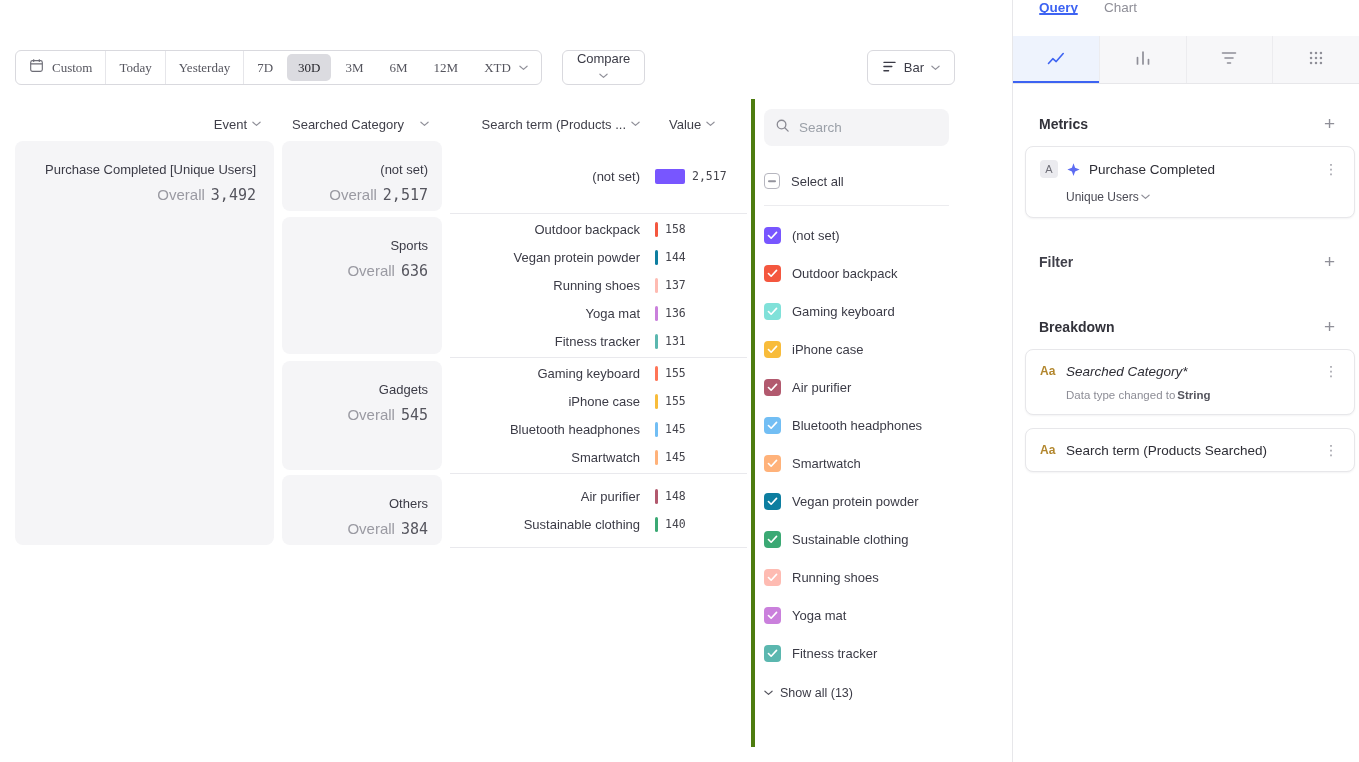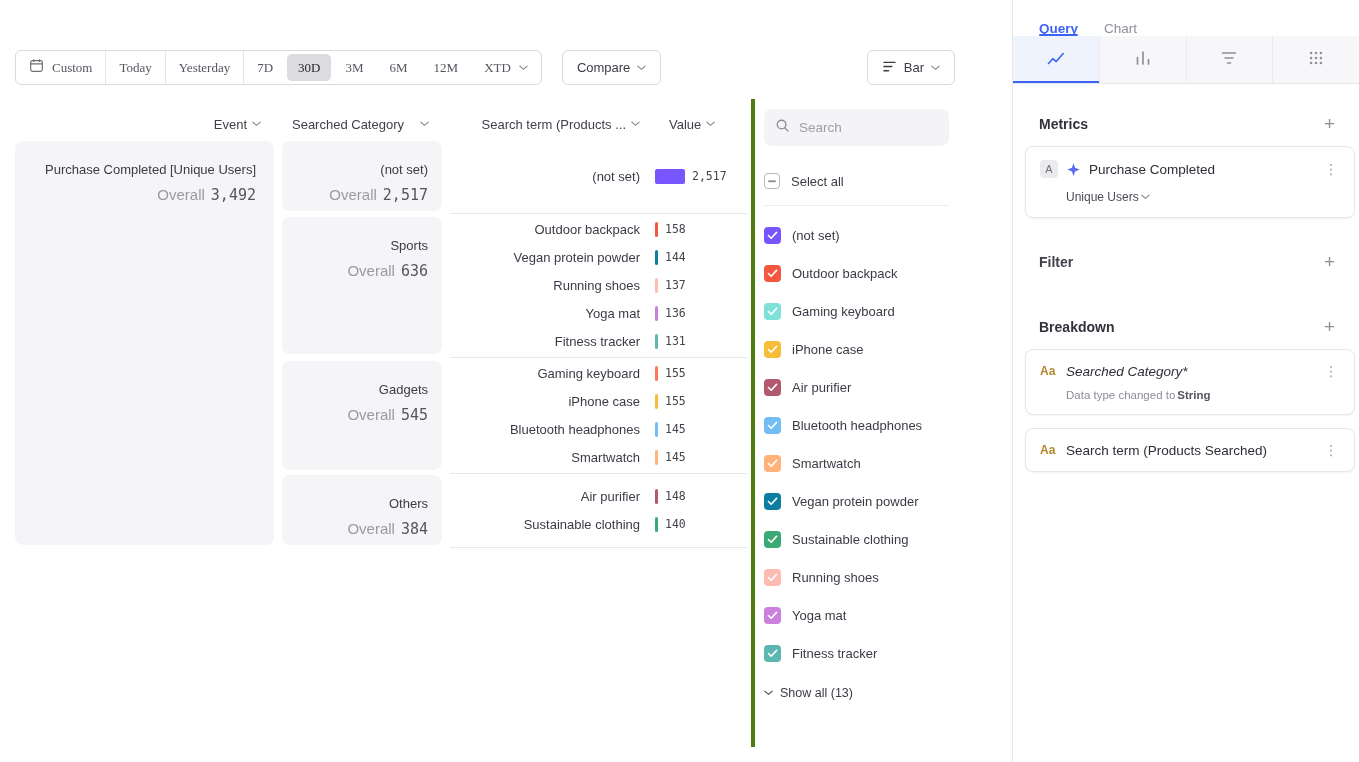--- a/index.html
+++ b/index.html
@@ -9,21 +9,21 @@
 
   
   .main { flex:0 0 1012px; width:1012px; position:relative; }
   .toolbar { display:flex; align-items:center; margin:50px 0 0 15px; height:35px; }
   .date-group { display:flex; align-items:stretch; height:35px; border:1px solid #d9d9de; border-radius:6px; background:#fff;font-family:Liberation Serif, serif; }
   .date-btn { display:flex; align-items:center; gap:8px; padding:0 13px; font-size:13px; color:#55555e; cursor:pointer; }
   .date-btn.divider { border-right:1px solid #e6e6ea; }
   .date-btn.selected { background:var(--sel-bg); border-radius:5px; margin:3px 1px; padding:0 11px; color:#26262c; }
   .btn { display:flex; align-items:center; gap:7px; height:35px; border:1px solid #d9d9de; border-radius:6px;
     background:#fff; padding:0 14px; font-size:13px; color:#3b3b46; cursor:pointer; font-family:inherit; }
-  .compare-btn { margin-left:20px; }
+  .compare-btn { margin-left:20px;flex-direction:column; }
   .chart-type-btn { margin-left:auto; margin-right:57px; }
   .chev { display:inline-flex; color:#909099; }
 
   .report { display:flex; margin:14px 0 0 15px; height:648px; }
   .table-area { flex:0 0 732px; width:732px; }
   .thead { display:flex; margin-top:12px; height:26px; align-items:center; font-size:13px; color:#3f3f49; }
   .th { display:flex; align-items:center; justify-content:flex-end; gap:5px; cursor:pointer; }
   .th-event { width:259px; padding-right:13px; }
   .th-cat { width:160px; margin-left:8px; padding-right:13px;gap:16px; }
   .th-term { width:190px; margin-left:8px; }
@@ -57,21 +57,21 @@
   .sep { margin-top:16px; width:185px; height:1px; background:#ececef; }
   .caption { margin-top:12px; width:140px; font-size:11px; line-height:15px; color:#8f8f98; }
   .legend-items { margin-top:10px; }
   .legend-item { height:38px; display:flex; align-items:center; gap:11px; font-size:13px; color:#3b3b46; cursor:pointer; }
   .cb { width:17px; height:17px; border-radius:4px; display:flex; align-items:center; justify-content:center; flex:0 0 auto; }
   .show-all { margin-top:14px; display:flex; align-items:center; gap:7px; font-size:12.5px; color:#3b3b46; cursor:pointer; }
   .show-all .chev { color:#55555e; }
 
   
   .sidebar { flex:1; border-left:1px solid #e7e7ea; display:flex; flex-direction:column; }
-  .tab-bar { display:flex; gap:26px; padding-left:26px; height:36px; align-items:flex-end; }
+  .tab-bar { display:flex; gap:26px; padding-left:26px; height:36px; align-items:flex-start; }
   .tab { display:flex; align-items:center; font-size:13.5px; color:#8f8f98; position:relative; cursor:pointer; }
   .tab.active { color:var(--accent); font-weight:600; }
   .tab.active::after { content:""; position:absolute; left:0; right:0; bottom:0; height:2.5px; background:var(--accent); border-radius:2px; }
   .icon-tabs { display:flex; height:48px; border-bottom:1px solid #e7e7ea; }
   .icon-tab { flex:1; display:flex; align-items:center; justify-content:center; background:#f7f7f9; color:#8f8f98;
     border-left:1px solid #ececef; cursor:pointer; }
   .icon-tab:first-child { border-left:none; }
   .icon-tab.active { background:var(--accent-bg); color:var(--accent); box-shadow:inset 0 -2px 0 var(--accent); }
   .panel-body { padding:0 4px 12px 12px; }
   .section-head { display:flex; align-items:center; justify-content:space-between; padding:0 20px 0 14px;

